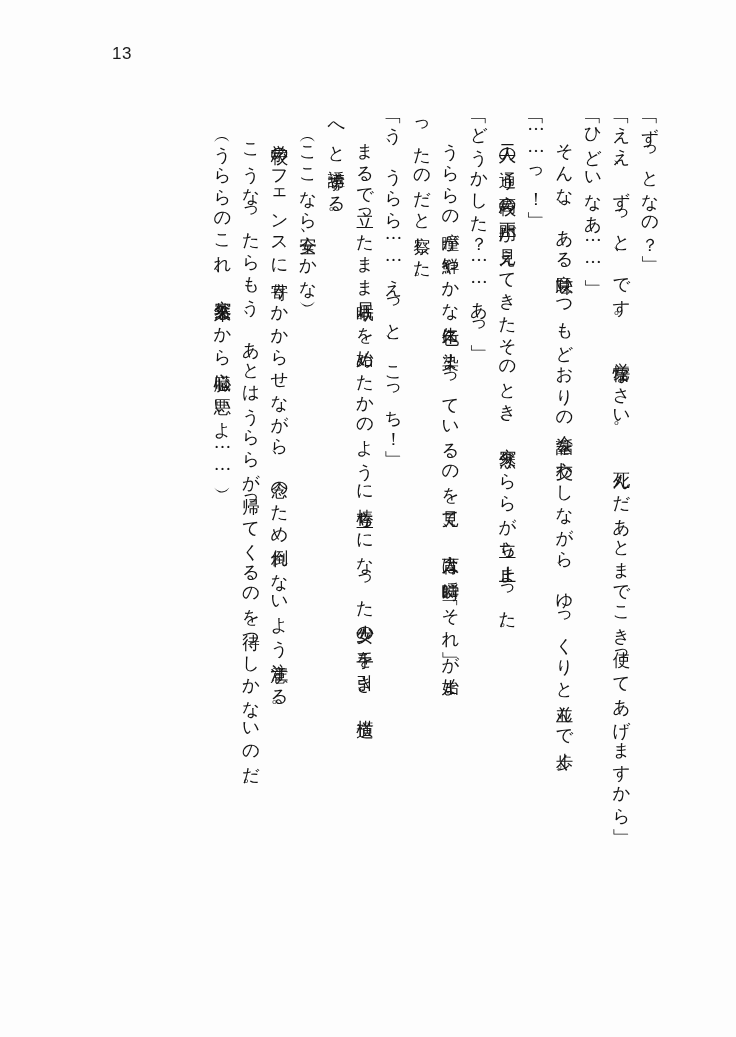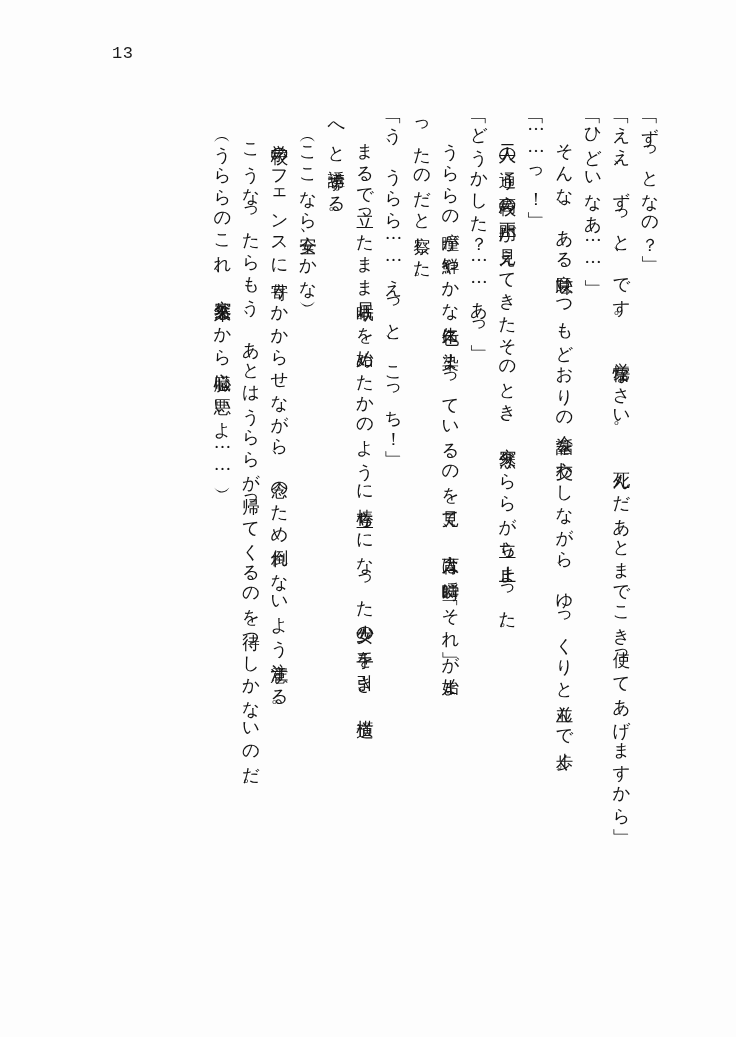--- a/index.html
+++ b/index.html
@@ -22,21 +22,21 @@
     background: #fdfdfd;
     box-sizing: border-box;
   }
 
   
   .page-number {
     position: absolute;
     top: 44px;
     left: 112px;
     font-size: 17px;
-    font-family: Liberation Mono, monospace;
+    font-family: Liberation Sans, sans-serif;
     color: #1a1a1a;
     letter-spacing: 0.5px;
   }
 
   
   .text-block {
     position: absolute;
     top: 112px;
     right: 78px;
     left: 96px;

